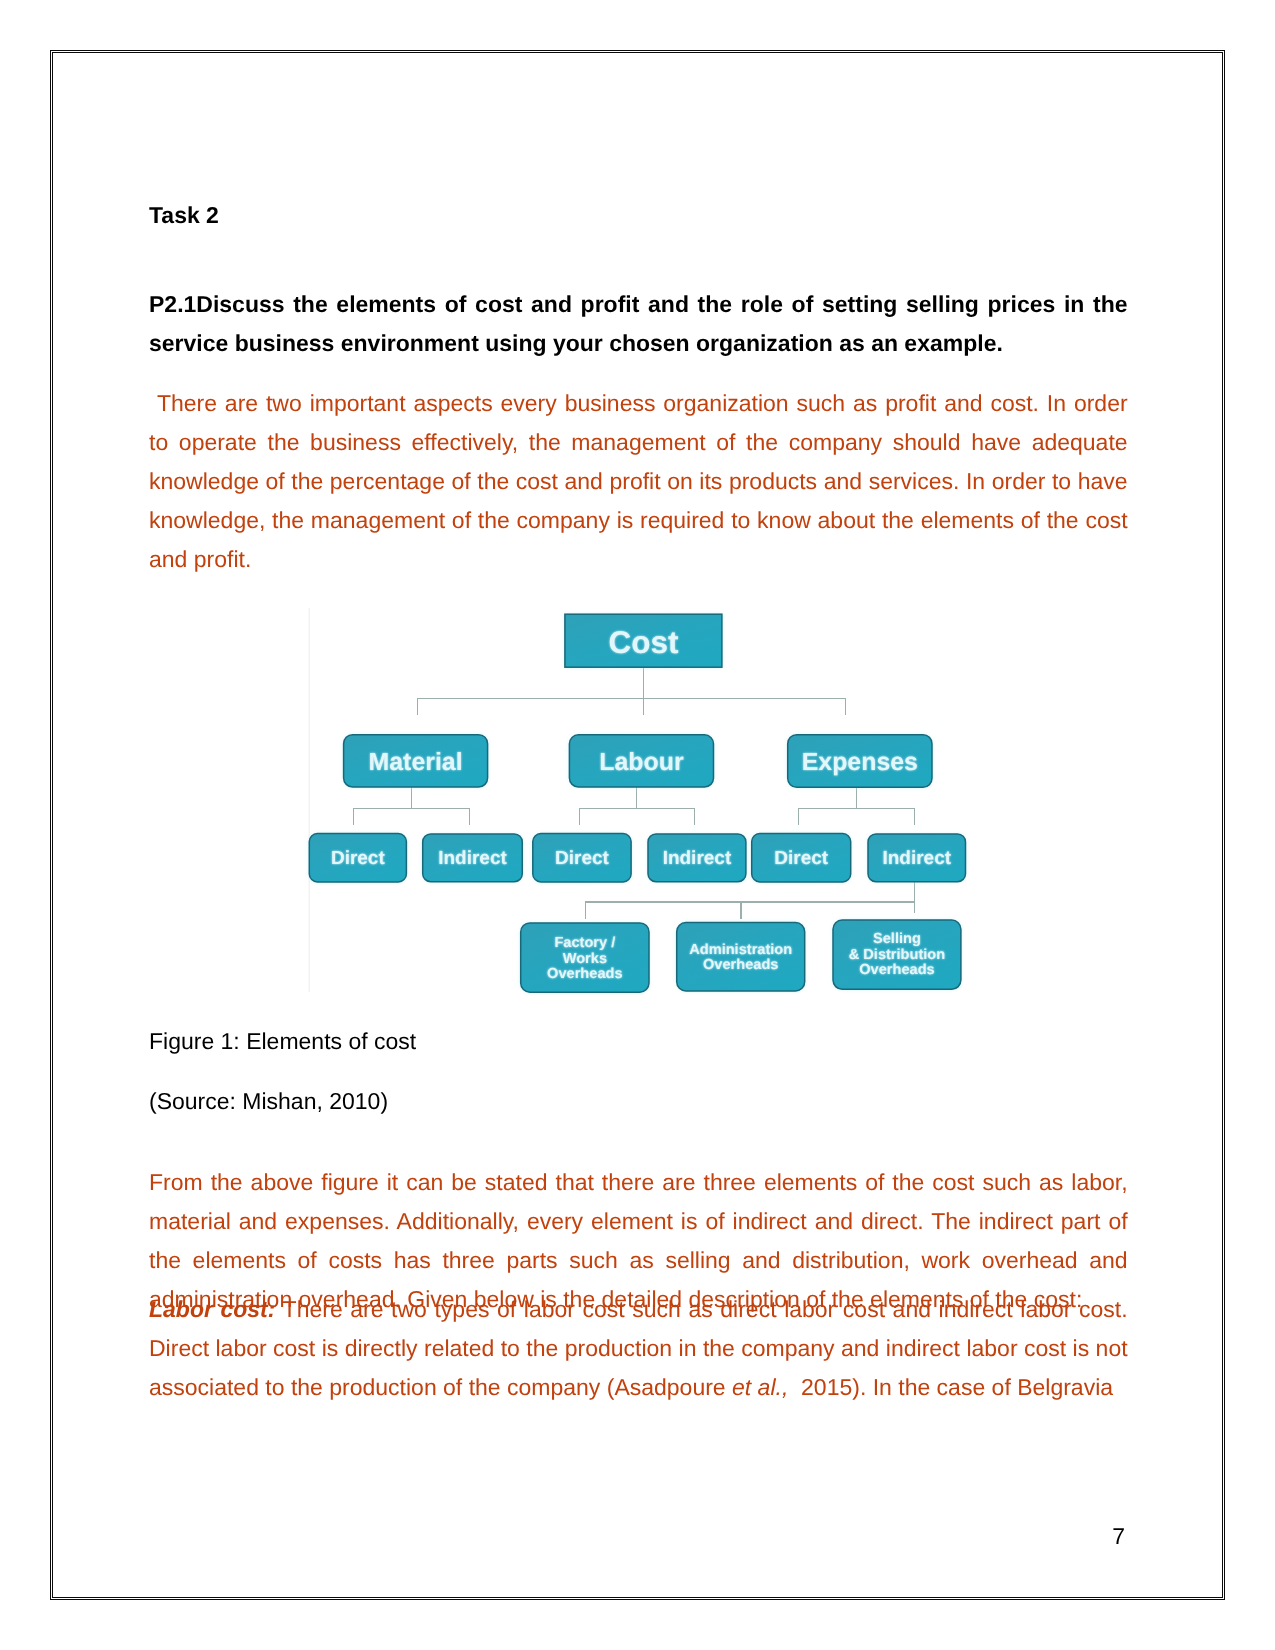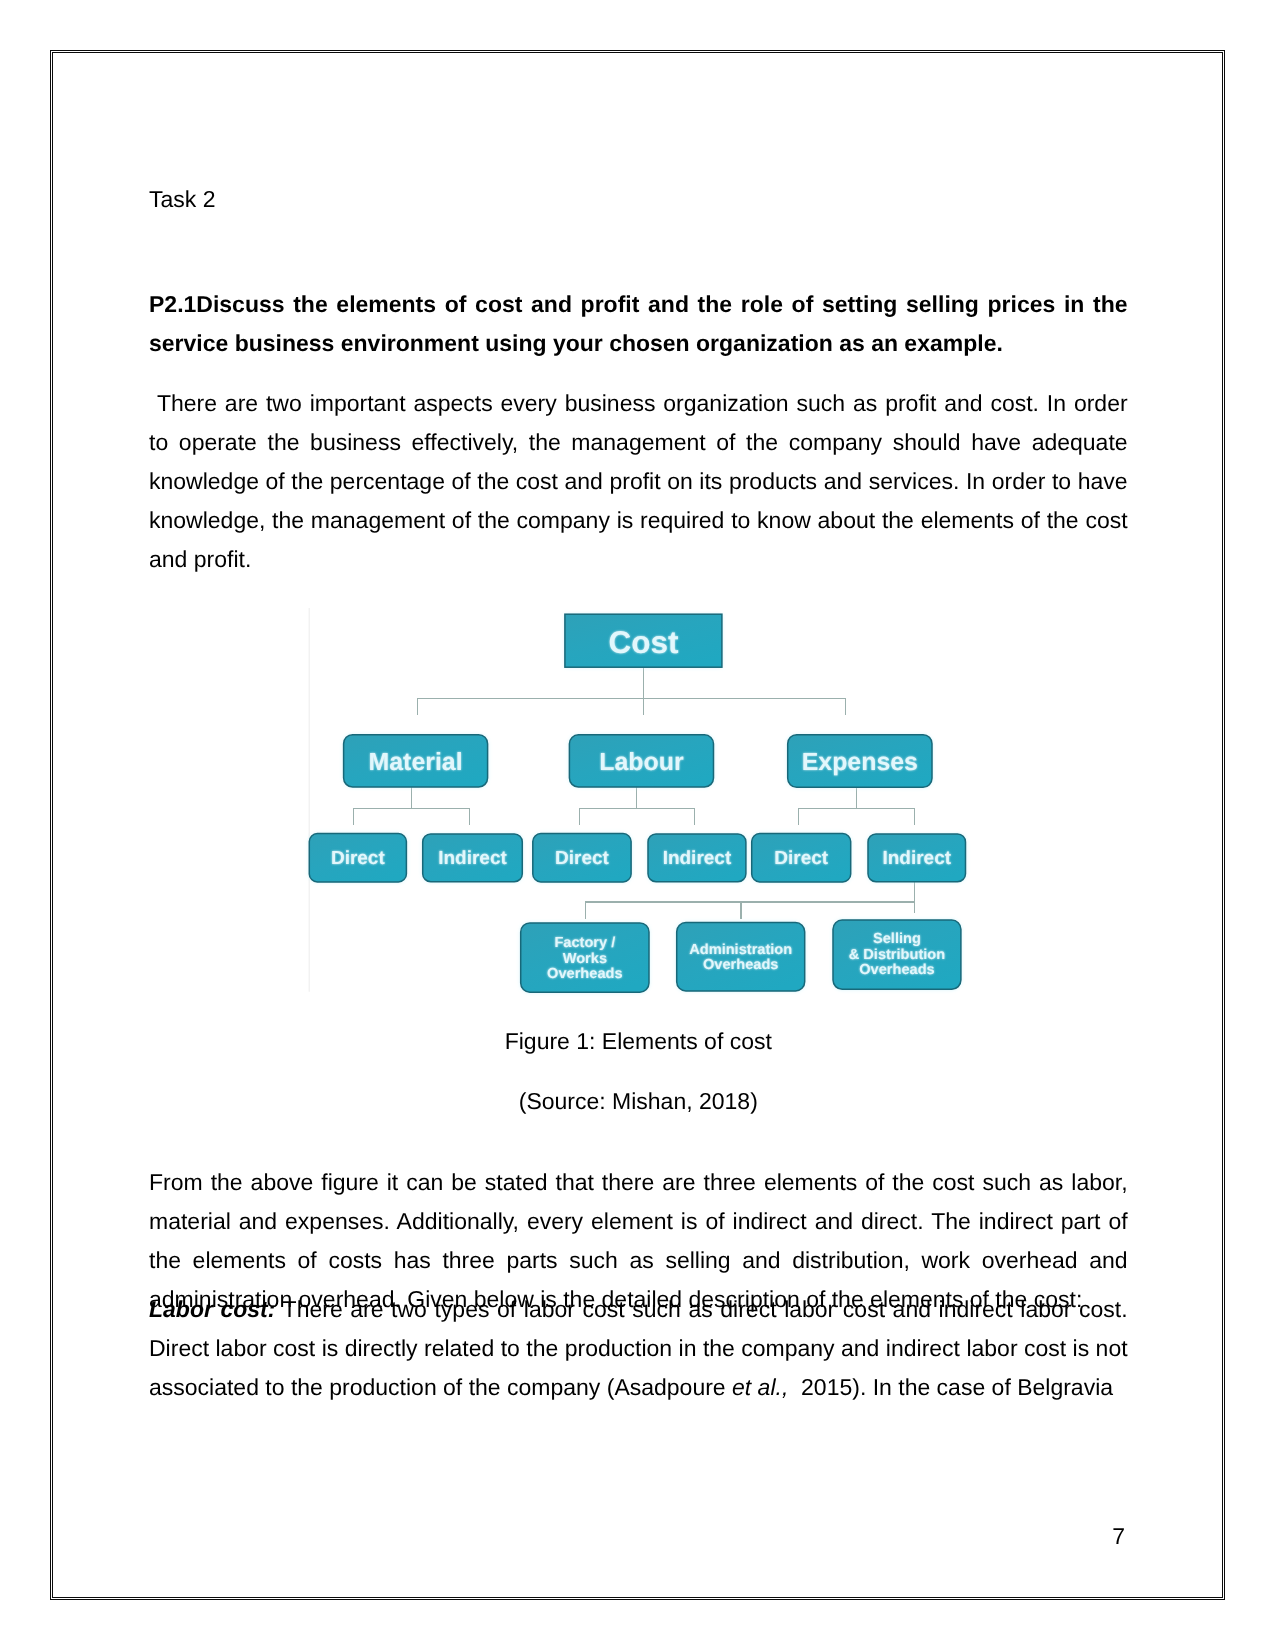--- a/index.html
+++ b/index.html
@@ -17,46 +17,46 @@
     border:1.3px solid #0a0a0a;
     box-sizing:border-box;
   }
   .page-border::after{
     content:"";
     position:absolute; left:1.4px; top:1.4px; right:1.4px; bottom:1.4px;
     border:1.3px solid #0a0a0a;
   }
   .content { position:absolute; left:149px; top:0; width:978.6px; }
   .blk { position:absolute; left:0; width:978.6px; }
-  .h-task { font-weight:normal; font-size:23px; color:#000; line-height:39px; top:180px; }
+  .h-task { font-weight:bold; font-size:23px; color:#000; line-height:39px; top:196px; }
   .h-q { font-weight:bold; font-size:23px; text-align:justify; line-height:39px; top:284.5px; }
-  p.body { font-size:23px; text-align:justify; line-height:39px; margin:0; color:#000000; white-space:pre-wrap; }
+  p.body { font-size:23px; text-align:justify; line-height:39px; margin:0; color:#c2410c; white-space:pre-wrap; }
   #p1 { top:384px; }
   #p2 { top:1142.6px;margin-top:20px; }
   #p3 { top:1290px; }
   b.bi { font-style:italic; }
-  .caption { font-size:23px; text-align:center; line-height:39px; color:#000; }
+  .caption { font-size:23px; line-height:39px; color:#000; }
   #cap1 { top:1021.6px; }
   #cap2 { top:1082px; }
   .page-number { position:absolute; left:0; top:1516.5px; width:976px; text-align:right; font-size:23px; line-height:39px; color:#000; }
   .figure { position:absolute; left:0px; top:0px; width:1275px; height:1650px; pointer-events:none; }
   .figure svg { position:absolute; left:0; top:0; filter:blur(0.25px); }
 </style>
 </head>
 <body>
 
 <div class="page-border"></div>
 
 <div class="content">
   <div class="blk h-task">Task 2</div>
   <div class="blk h-q">P2.1Discuss the elements of cost and profit and the role of setting selling prices in the service business environment using your chosen organization as an example.</div>
   <p class="blk body" id="p1"> There are two important aspects every business organization such as profit and cost. In order to operate the business effectively, the management of the company should have adequate knowledge of the percentage of the cost and profit on its products and services. In order to have knowledge, the management of the company is required to know about the elements of the cost and profit.</p>
 
   <div class="blk caption" id="cap1">Figure 1: Elements of cost</div>
-  <div class="blk caption" id="cap2">(Source: Mishan, 2018)</div>
+  <div class="blk caption" id="cap2">(Source: Mishan, 2010)</div>
 
   <p class="blk body" id="p2">From the above figure it can be stated that there are three elements of the cost such as labor, material and expenses. Additionally, every element is of indirect and direct. The indirect part of the elements of costs has three parts such as selling and distribution, work overhead and administration overhead. Given below is the detailed description of the elements of the cost:</p>
 
   <p class="blk body" id="p3"><b class="bi">Labor cost:</b><span> There are two types of labor cost such as direct labor cost and indirect labor cost. Direct labor cost is directly related to the production in the company and indirect labor cost is not associated to the production of the company (Asadpoure </span><i>et al.,</i><span>  2015). In the case of Belgravia</span></p>
 
   <div class="page-number">7</div>
 </div>
 
 <div class="figure">
 <svg width="1275" height="1650" viewBox="0 0 1275 1650" xmlns="http://www.w3.org/2000/svg">

